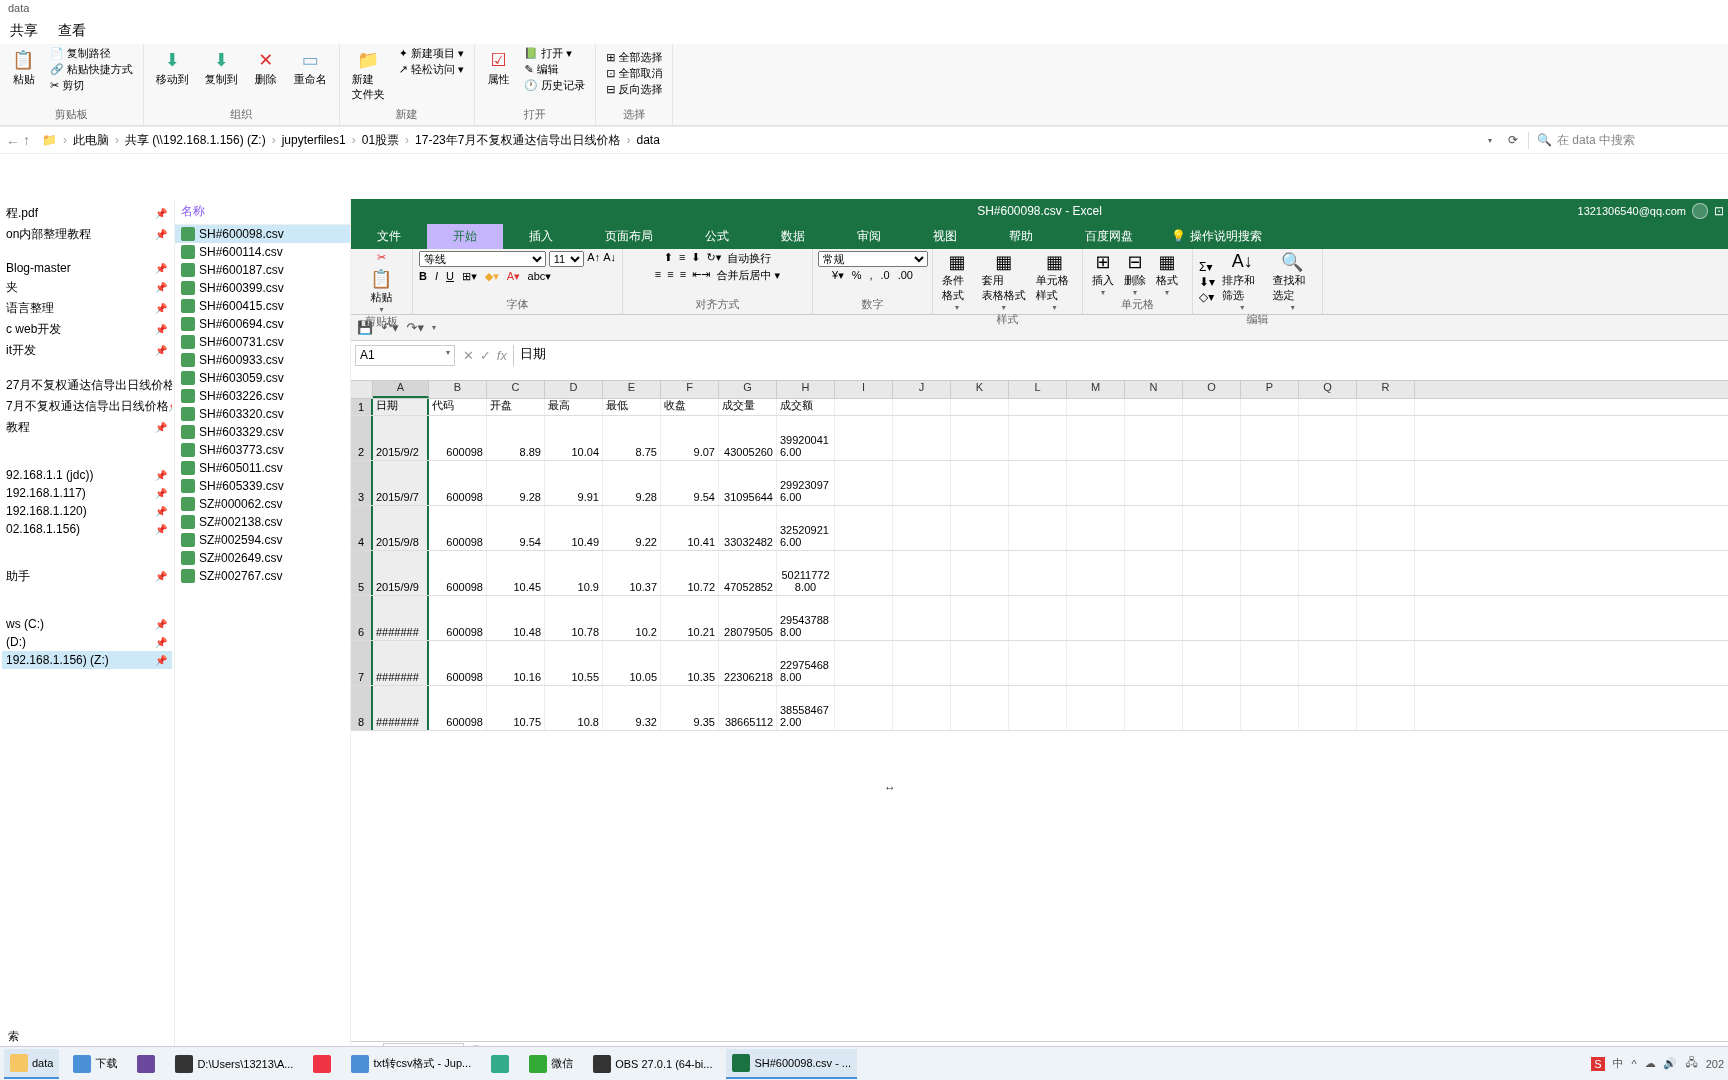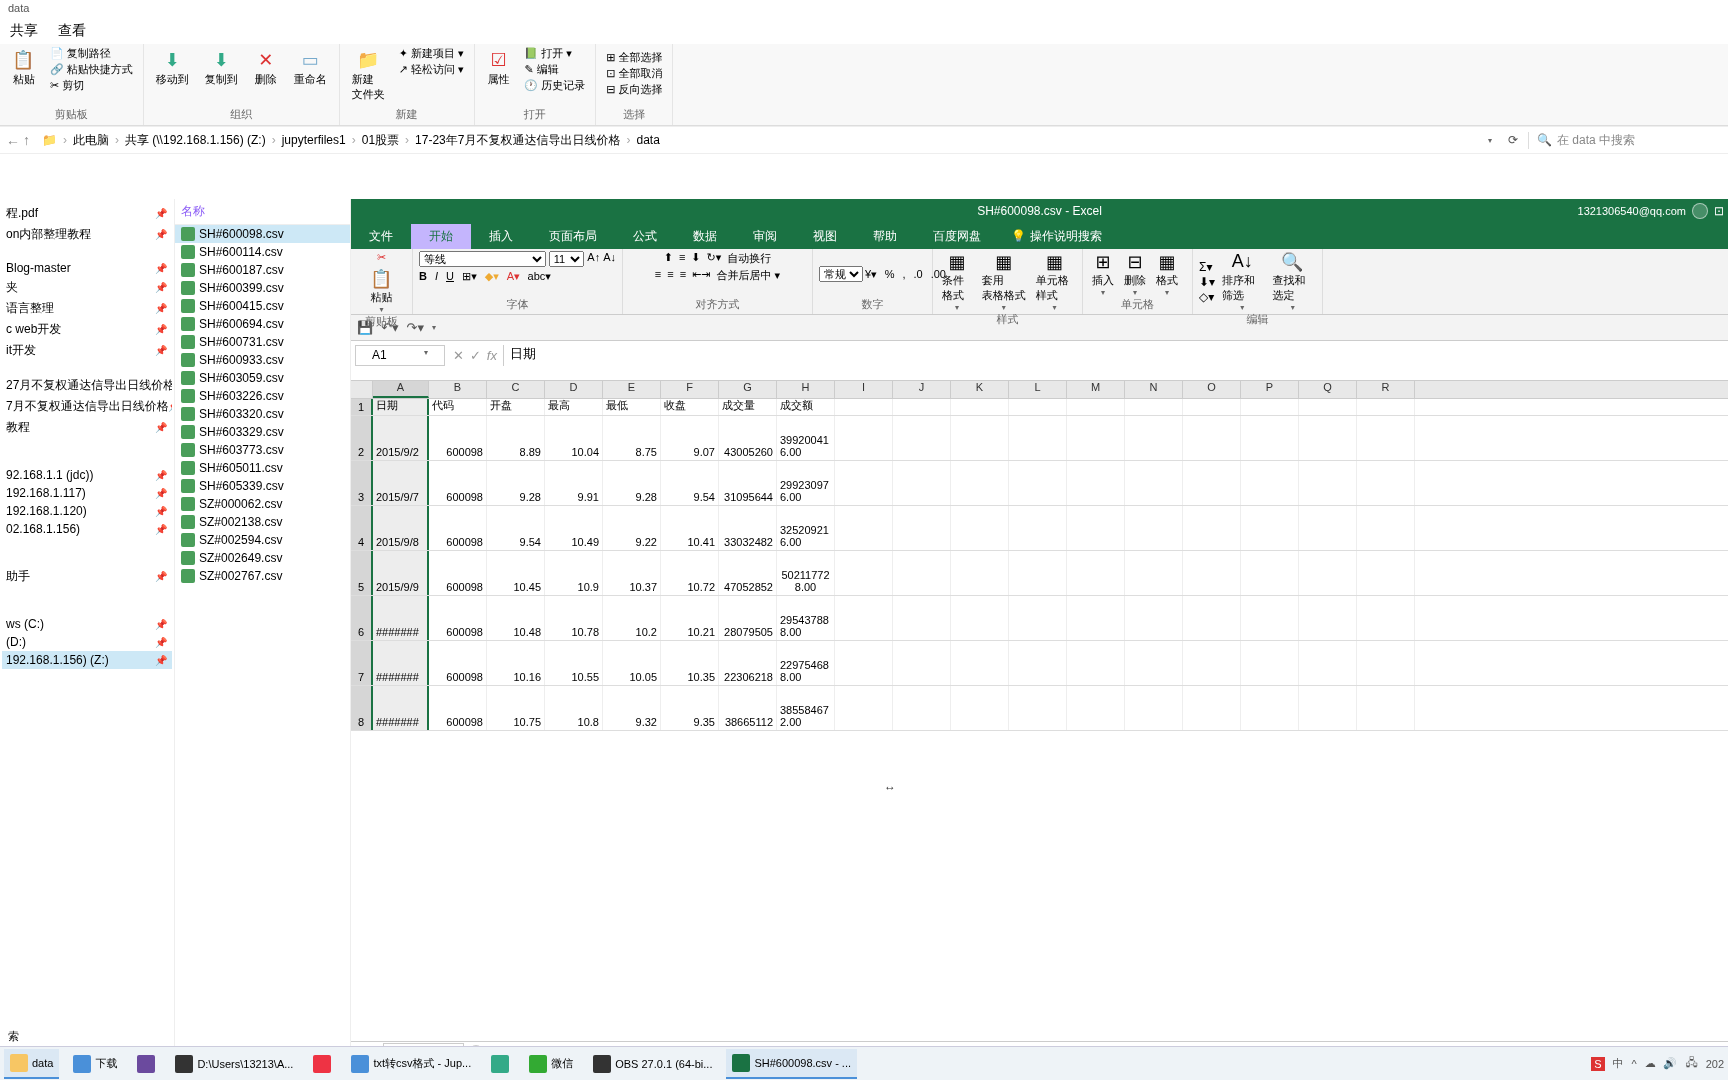--- a/index.html
+++ b/index.html
@@ -43,37 +43,37 @@
 .file-row.selected { background:#cde8f6; }
 .file-ic { width:14px; height:14px; background:#4a9e5a; display:inline-block; border-radius:2px;}
 
 
 .excel { flex:1; display:flex; flex-direction:column; background:#fff; overflow:hidden;}
 .excel-title { height:24px; background:#1a7243; color:#fff; display:flex; align-items:center; justify-content:center; font-size:12px; position:relative;}
 .excel-title .right { position:absolute; right:4px; display:flex; gap:6px; align-items:center;}
 .excel-title .user { color:#fff; font-size:11px; }
 
 .excel-menu { height:26px; background:#1a7243; display:flex; align-items:center; font-size:12px;}
-.excel-menu .tab { padding:4px 18px; color:#fff; cursor:pointer;text-align:center;}
+.excel-menu .tab { padding:4px 26px; color:#fff; cursor:pointer;text-align:center;}
 .excel-menu .tab.active { background:#c4b5fd; color:#1a7243; }
 .excel-menu .lamp { color:#fff; margin-left:12px; display:flex; align-items:center; gap:4px;}
 
 .excel-ribbon { height:66px; background:#f3f3f3; border-bottom:1px solid #ccc; display:flex; font-size:11px;}
 .xr-group { border-right:1px solid #ddd; padding:2px 6px; display:flex; flex-direction:column; justify-content:space-between; position:relative;}
 .xr-top { display:flex; align-items:center; gap:4px; flex:1;}
 .xr-label { text-align:center; color:#666; font-size:11px; position:relative;}
 .xr-btn { display:flex; flex-direction:column; align-items:center; cursor:pointer; padding:0 3px;}
 .xr-btn .ic { font-size:18px; height:22px;}
 .dd { font-size:8px; color:#666; }
 
 .qat { height:26px; background:#f3f3f3; border-bottom:1px solid #ccc; display:flex; align-items:center; gap:8px; padding:0 6px; font-size:13px; color:#555;}
 .qat span { cursor:pointer; }
 
 .formula-bar { height:40px; display:flex; border-bottom:1px solid #ccc; }
-.name-box { width:90px; border:1px solid #ccc; margin:4px 2px 14px 4px; padding:2px 16px; font-size:12px;}
+.name-box { width:100px; border:1px solid #ccc; margin:4px 2px 14px 4px; padding:2px 4px; font-size:12px;}
 .fx-btns { display:flex; align-items:center; gap:6px; padding:0 6px; border-right:1px solid #ccc; margin:4px 0 14px 0;}
 .fx-btns span { color:#999; font-size:13px;}
 .fx-input { flex:1; padding:4px 6px; font-size:13px;}
 
 .grid-wrap { flex:1; overflow:hidden; display:flex; flex-direction:column;}
 .col-headers { display:flex; height:18px; background:#e8e8e8; border-bottom:1px solid #ccc;}
 .corner { width:22px; background:#e8e8e8; border-right:1px solid #ccc;}
 .ch { width:58px; border-right:1px solid #ccc; text-align:center; font-size:11px; color:#333; cursor:pointer;}
 .ch.selA { width:56px; background:#d6d6d6; border-bottom:2px solid #1a7243;}
 .grid-rows { flex:1; overflow:hidden;}
@@ -461,21 +461,21 @@
             <span>≡</span>
               <span>≡</span>
               <span>≡</span>
             <span>⇤⇥</span>
             <span>合并后居中 ▾</span>
           </div>
         </div>
         <div class="xr-label">对齐方式</div>
       </div>
       <div class="xr-group" style="width:120px">
-        <div class="xr-top" style="flex-direction:row;gap:2px">
+        <div class="xr-top" style="flex-direction:column;gap:2px">
           <select style="width:110px;font-size:11px"><option>常规</option></select>
           <div style="display:flex;gap:8px">
             <span>¥▾</span>
             <span>%</span>
             <span>,</span>
             <span>.0</span>
             <span>.00</span>
           </div>
         </div>
         <div class="xr-label">数字</div>

